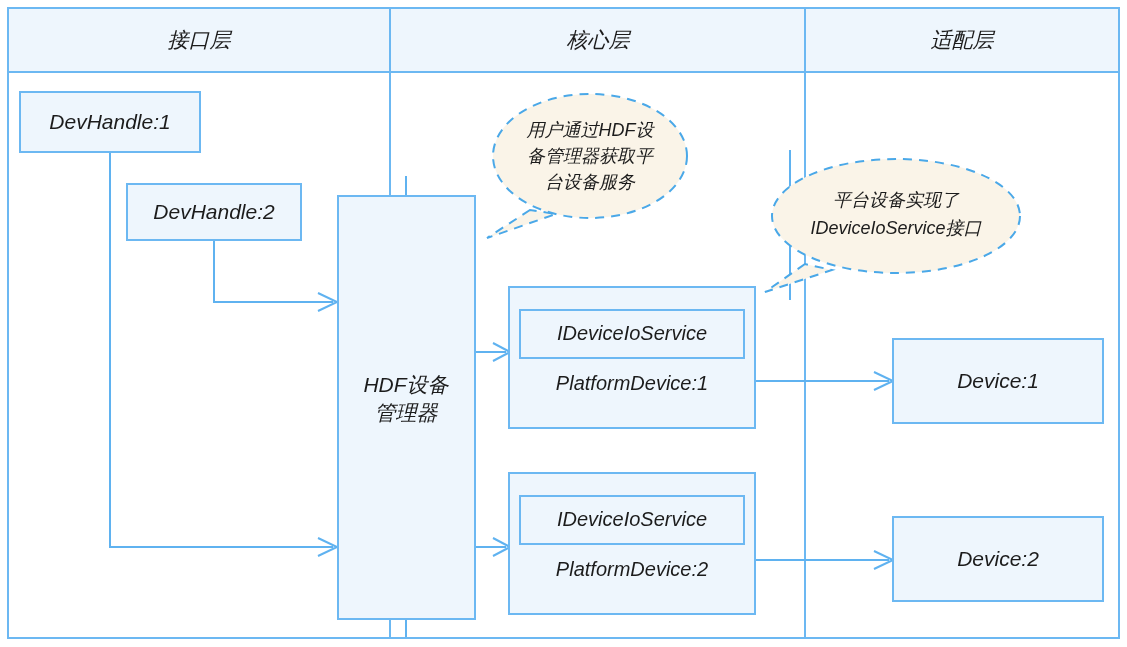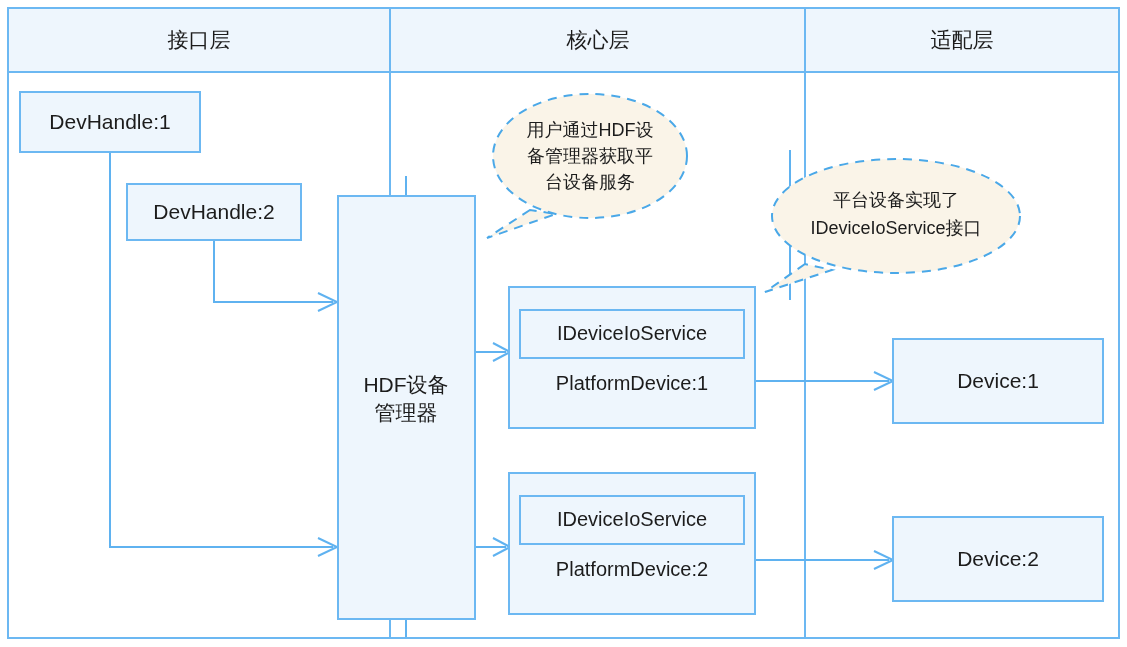--- a/index.html
+++ b/index.html
@@ -10,20 +10,21 @@
   body {
     width: 1127px;
     height: 647px;
     font-family: "Liberation Sans", "DejaVu Sans", sans-serif;
     overflow: hidden;
   }
   #diagram-root {
     position: relative;
     width: 1127px;
     height: 647px;
+    font-style: italic;
   }
   svg#diagram {
     display: block;
     width: 1127px;
     height: 647px;
   }
   .box-fill      { fill: #eef6fd; stroke: #6cb8f2; stroke-width: 2; }
   .frame-line    { fill: none;    stroke: #6cb8f2; stroke-width: 2; }
   .conn          { fill: none;    stroke: #5fb2f0; stroke-width: 2; }
   .arrowhead     { fill: none;    stroke: #5fb2f0; stroke-width: 2; stroke-linecap: butt; }

